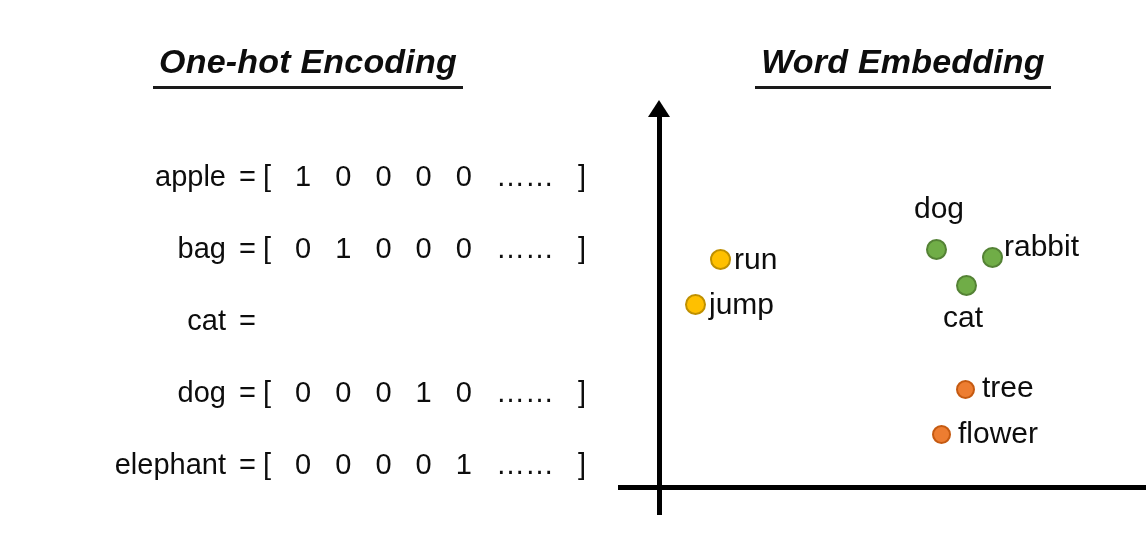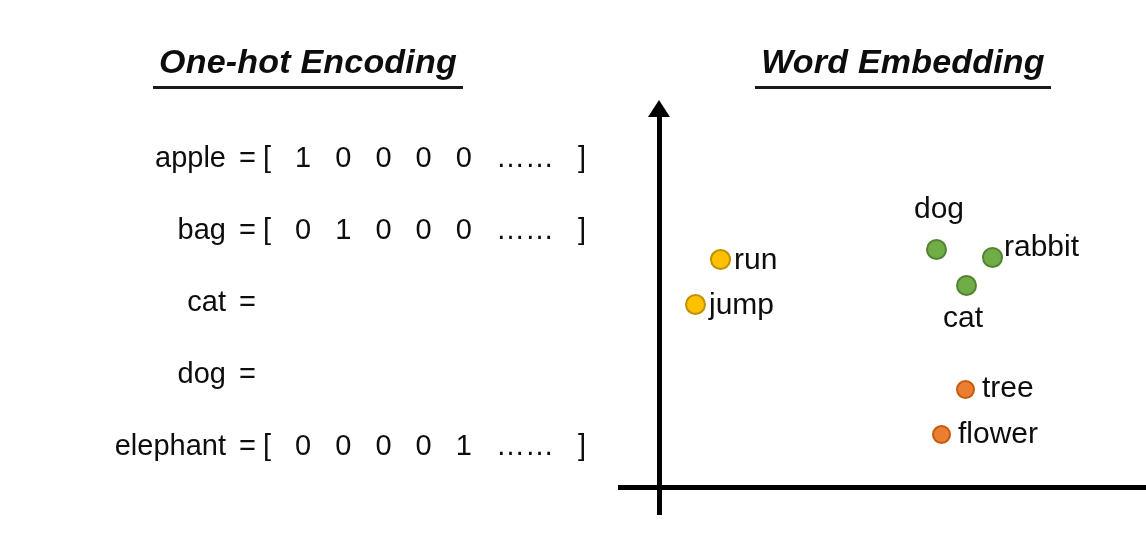--- a/index.html
+++ b/index.html
@@ -24,21 +24,21 @@
     font-weight: bold;
     font-style: italic;
     letter-spacing: 0.2px;
     padding: 0 6px 5px 6px;
     border-bottom: 3px solid #1a1a1a;
     white-space: nowrap;
   }
 
   
   .onehot-rows { position: absolute; left: 15px; top: 121px; width: 545px; }
-  .oh-row { height: 72px; display: flex; align-items: center; font-size: 29px; }
+  .oh-row { height: 72px; display: flex; align-items: flex-end; font-size: 29px; }
   .oh-word { width: 163px; text-align: right; white-space: pre; }
   .oh-eq   { margin-left: 13px; }
   .oh-vec  { margin-left: 7px; word-spacing: 16px; white-space: pre; }
 
   
   .axis-y-line {
     position: absolute; left: 609px; top: 114px;
     width: 5px; height: 401px; background: #000;
   }
   .axis-y-head {
@@ -94,20 +94,21 @@
       <span class="oh-eq">=</span>
       <span class="oh-vec">[ 0 1 0 0 0 …… ]</span>
     </div>
     <div class="oh-row">
       <span class="oh-word">cat</span>
       <span class="oh-eq">=</span>
     </div>
     <div class="oh-row">
       <span class="oh-word">dog</span>
       <span class="oh-eq">=</span>
+      <span class="oh-vec">[ 0 0 0 1 0 …… ]</span>
     </div>
     <div class="oh-row">
       <span class="oh-word">elephant</span>
       <span class="oh-eq">=</span>
       <span class="oh-vec">[ 0 0 0 0 1 …… ]</span>
     </div>
   </div>
 
   <div class="title-wrap right">
     <span class="panel-title">Word Embedding</span>

